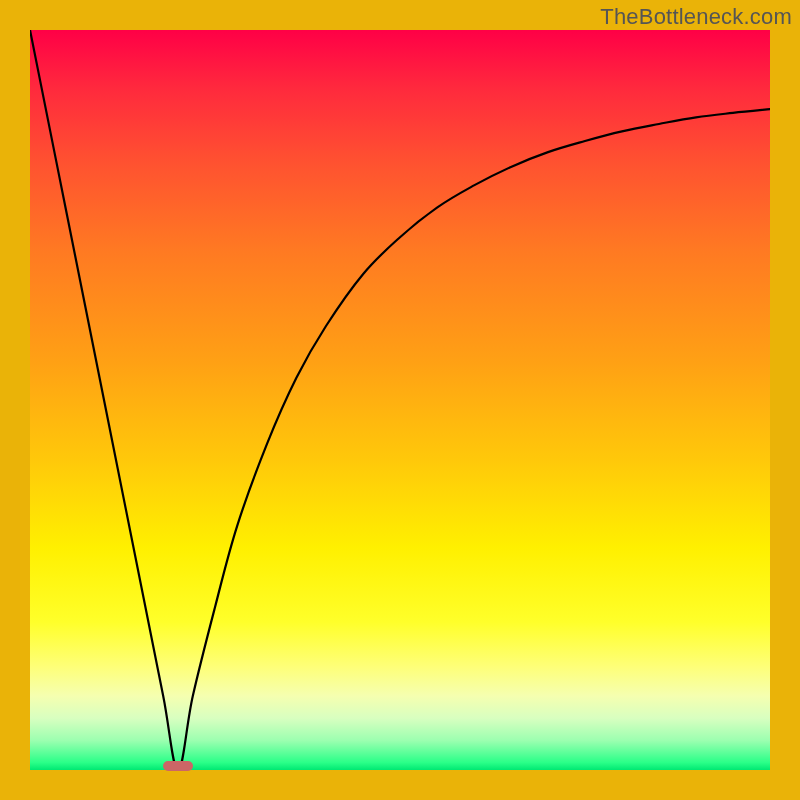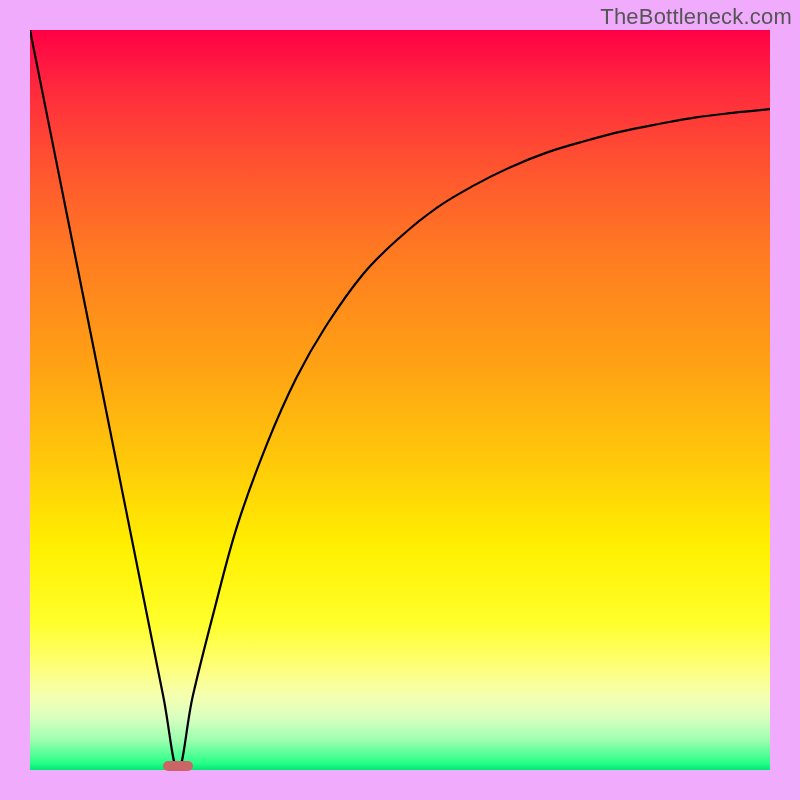--- a/index.html
+++ b/index.html
@@ -8,21 +8,21 @@
     width: 800px;
     height: 800px;
     overflow: hidden;
     background: #000;
     font-family: Arial, Helvetica, sans-serif;
   }
   .frame {
     position: relative;
     width: 800px;
     height: 800px;
-    background: #f0abfc;
+    background: #eab308;
   }
   .plot-area {
     position: absolute;
     left: 30px;
     top: 30px;
     width: 740px;
     height: 740px;
     background: linear-gradient(to bottom,
       #ff0046 0%,
       #ff2a3d 8%,

